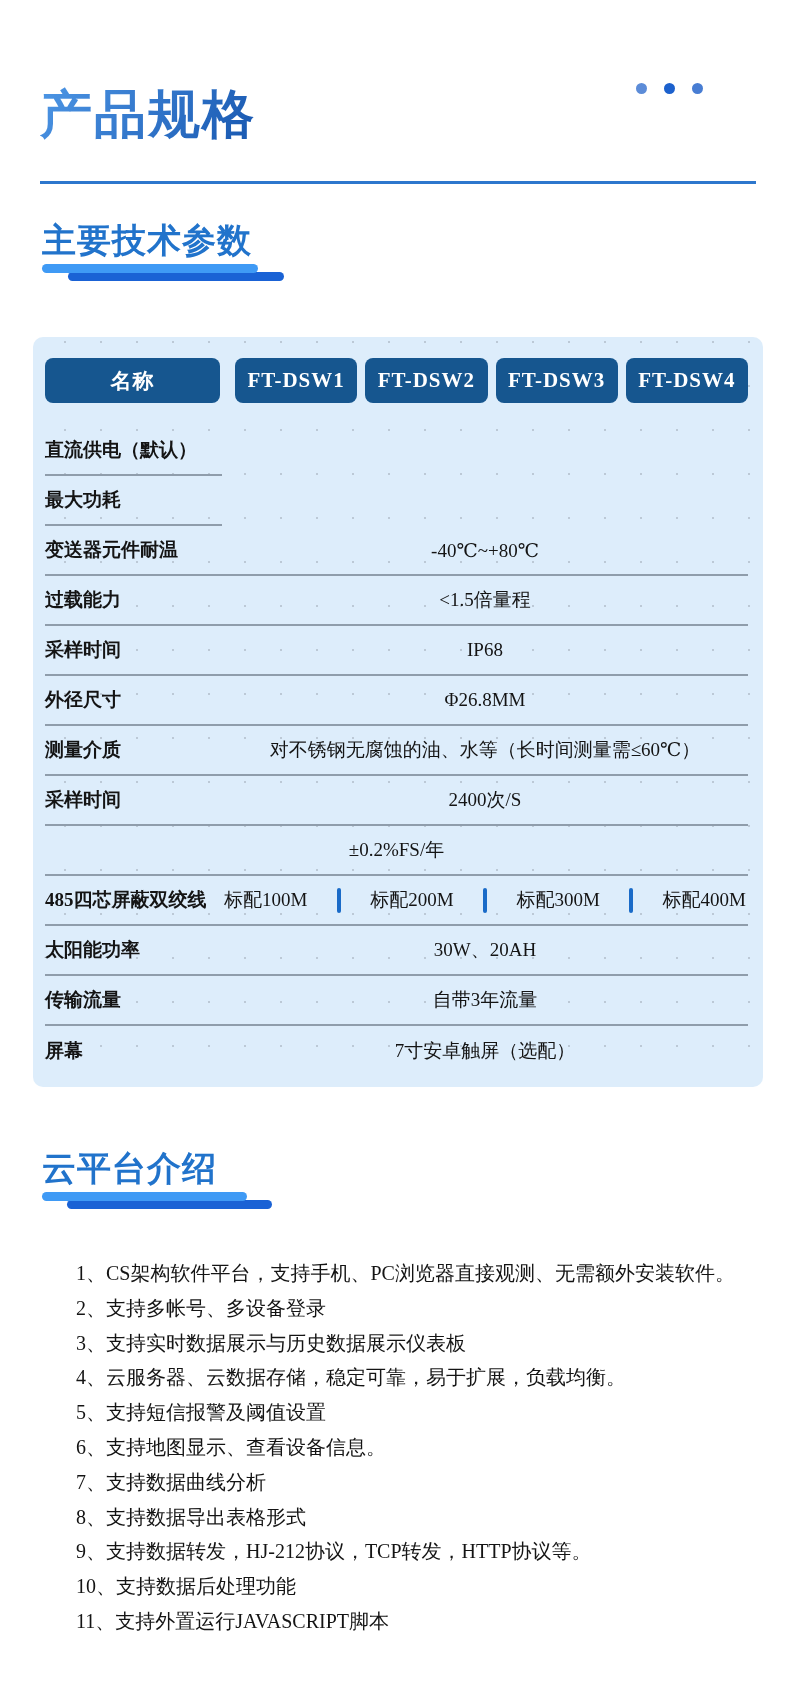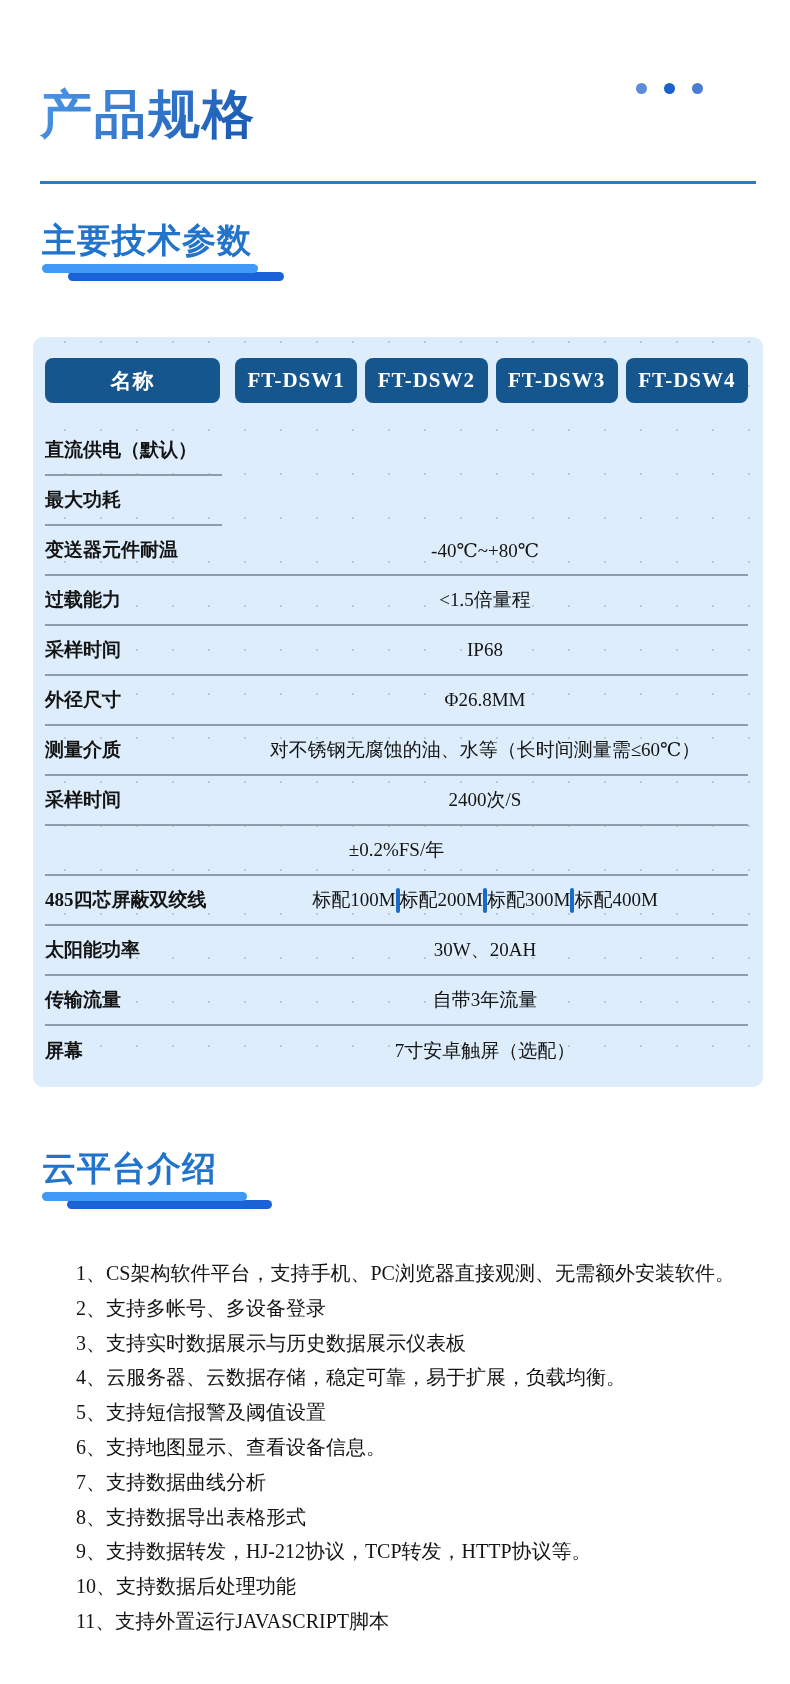--- a/index.html
+++ b/index.html
@@ -49,21 +49,21 @@
   .spec-row .label{
     width:177px;flex:none;display:flex;align-items:center;
     font-size:19px;font-weight:bold;box-sizing:border-box;
     border-bottom:2px solid #8f9dab;
   }
   .spec-row .value{
     flex:1;display:flex;align-items:center;justify-content:center;
     font-size:19px;text-align:center;border-bottom:2px solid #8f9dab;
   }
   .spec-row:last-child .label,.spec-row:last-child .value{border-bottom:none;}
-  .value.seg{justify-content:center;padding:0 2px;}
+  .value.seg{justify-content:space-between;padding:0 2px;}
   .vbar{width:4px;height:25px;background:#1a6bc8;border-radius:2px;flex:none;}
   
   .cloud-list{position:absolute;left:8px;top:1243px;margin:13px;padding:0 30px 0 55px;list-style:none;}
   .cloud-item{font-size:20px;line-height:34.8px;white-space:nowrap;}
 </style>
 </head>
 <body>
 
 <div class="page">
 

